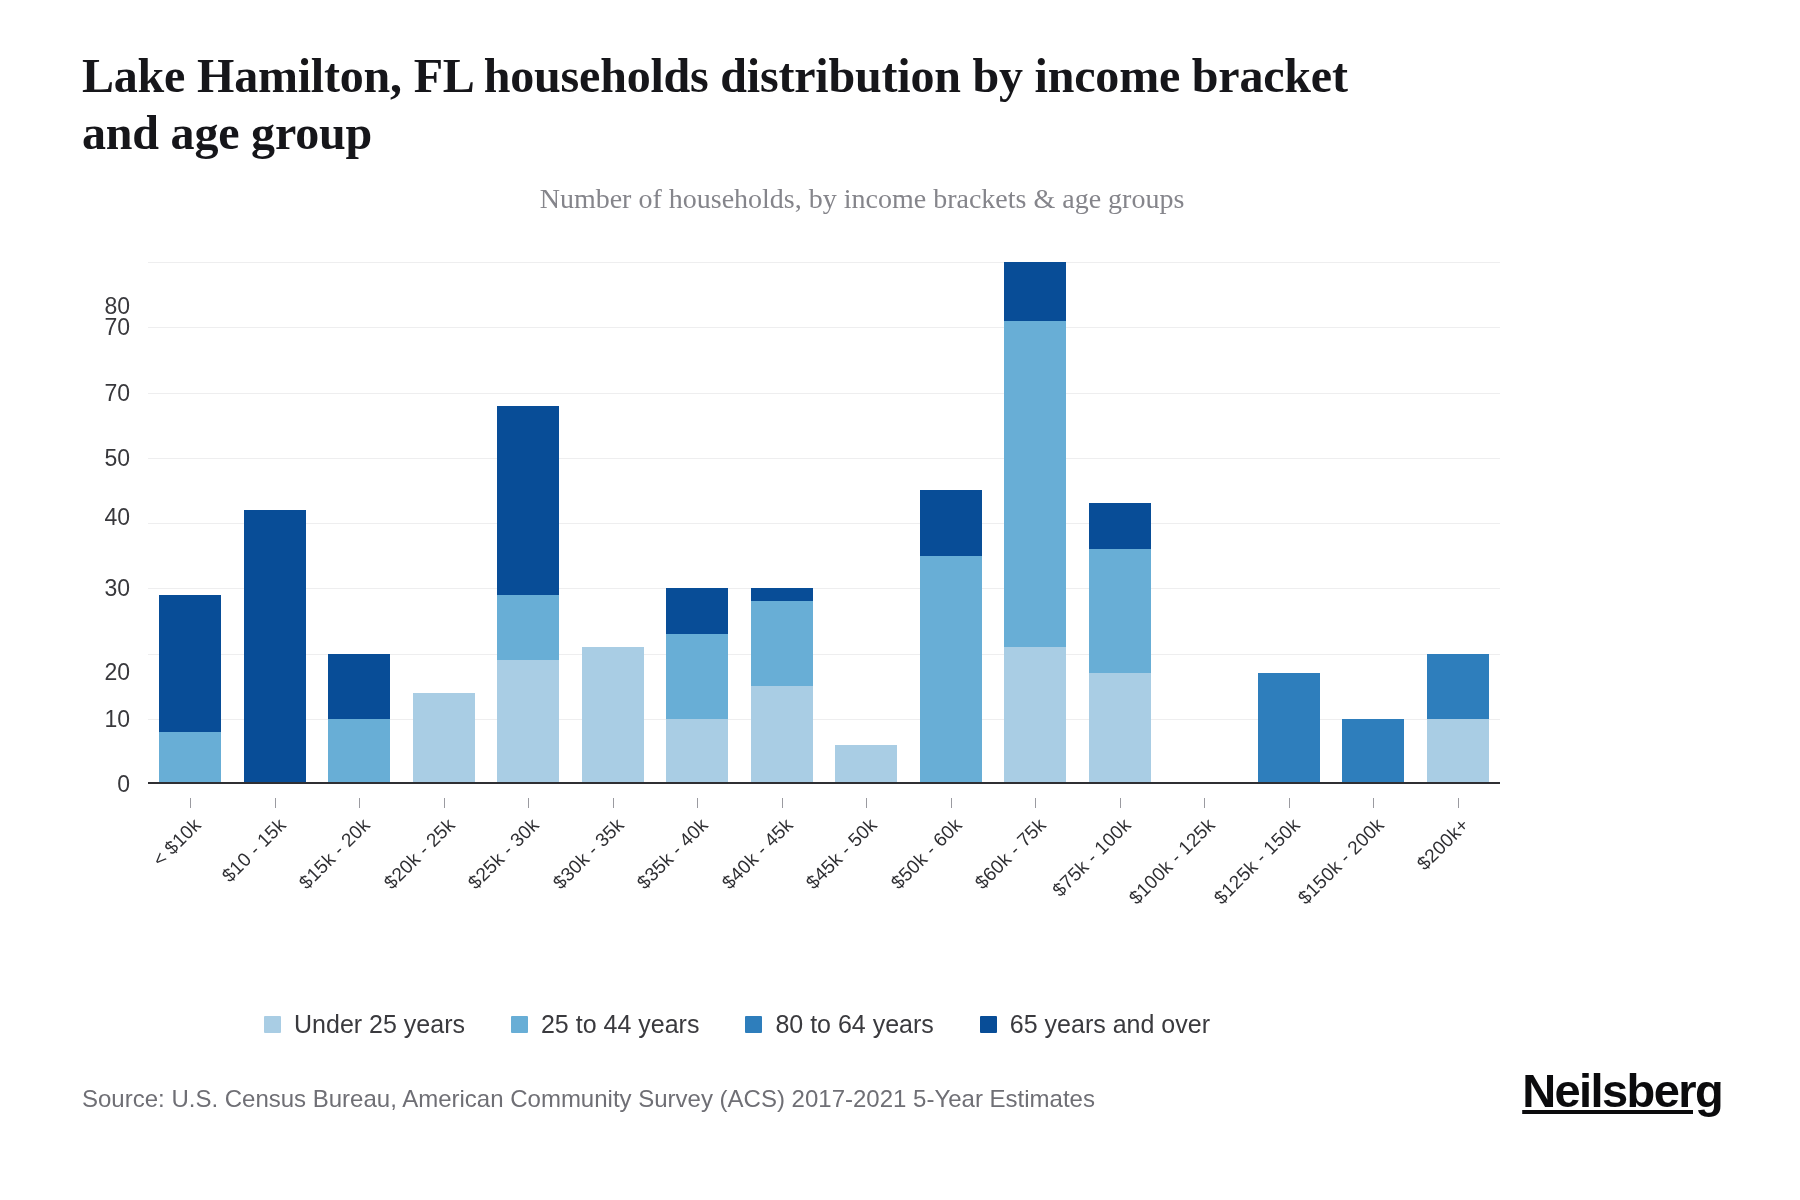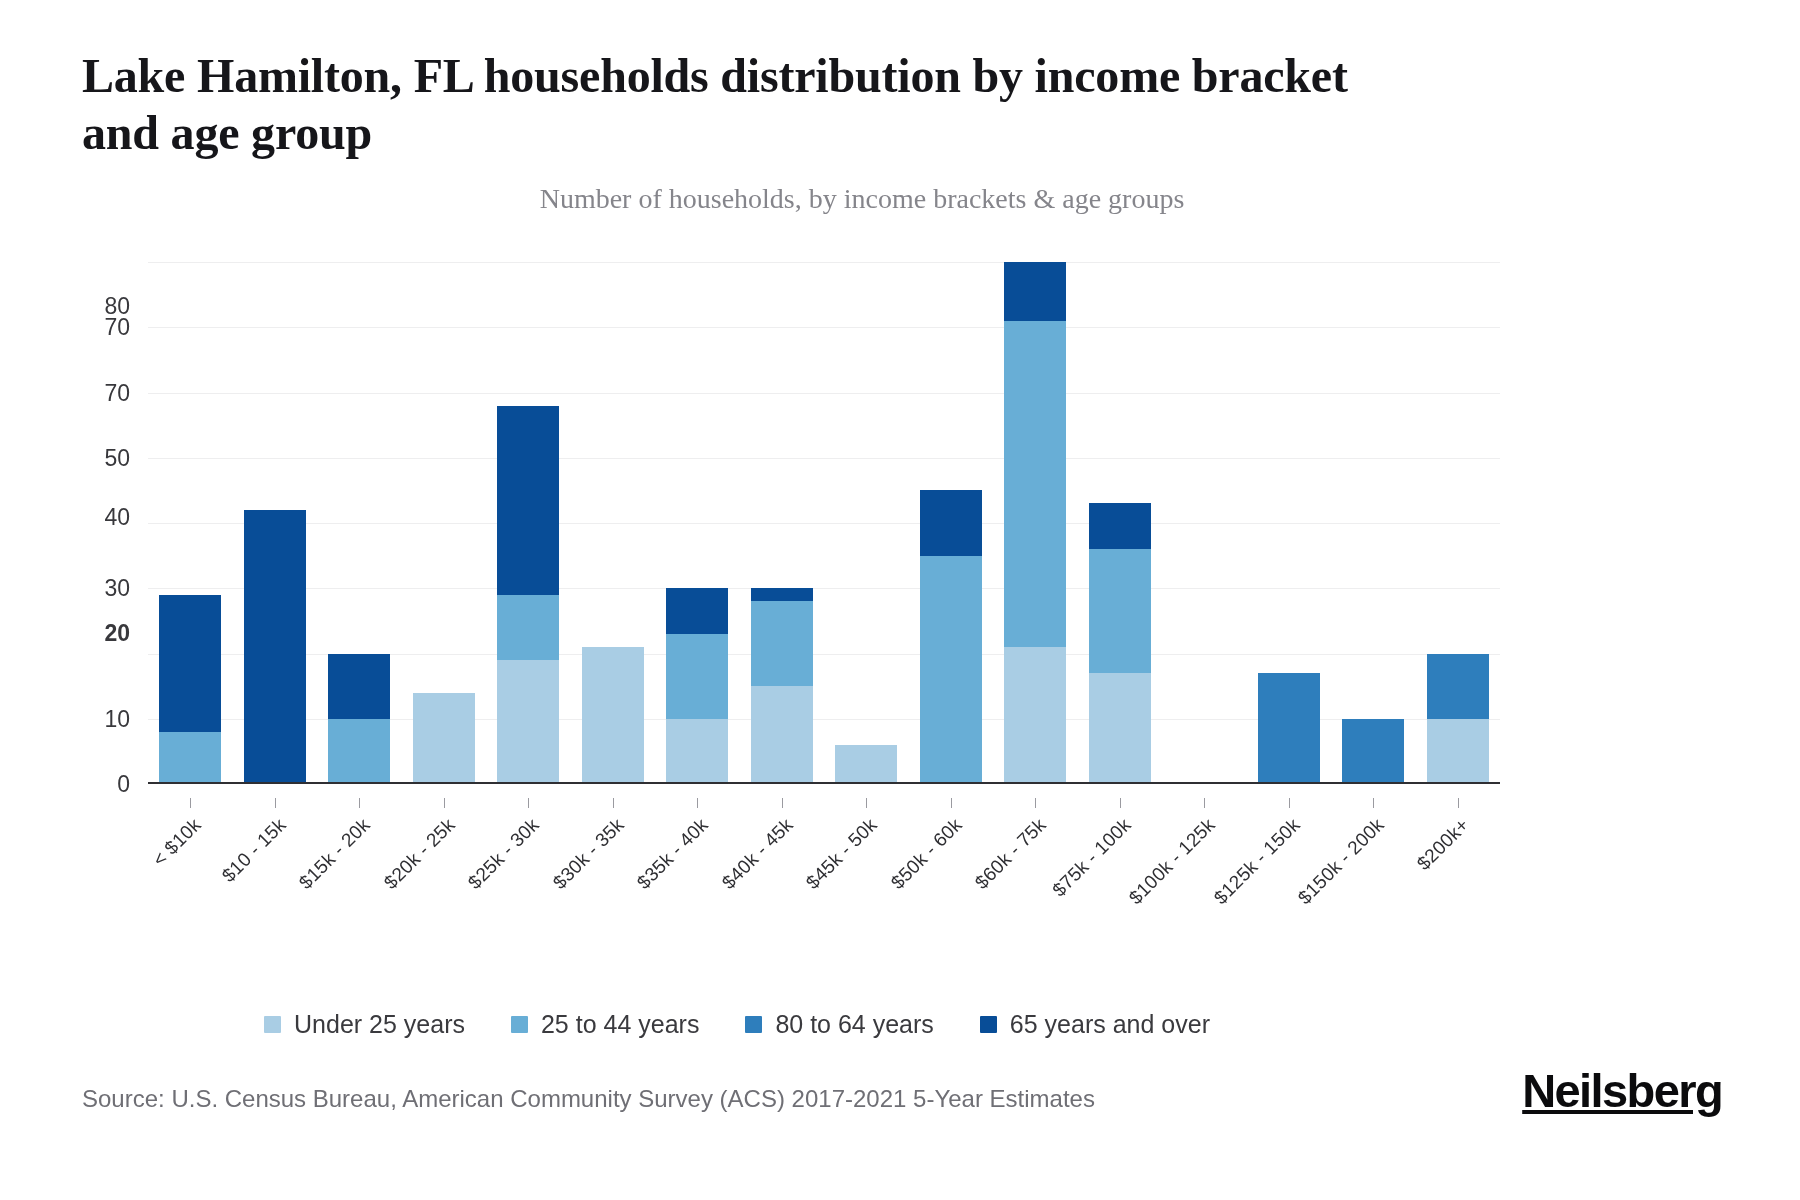--- a/index.html
+++ b/index.html
@@ -220,21 +220,21 @@
 
   <div class="header">
     <h1 class="chart-title">Lake Hamilton, FL households distribution by income bracket and age group</h1>
     <p class="chart-subtitle">Number of households, by income brackets &amp; age groups</p>
   </div>
 
   <div class="plot-wrap">
     <div class="ylabels" id="ylabels">
         <div class="ylabel" style="top: 522px;">0</div>
         <div class="ylabel" style="top: 456.75px;">10</div>
-        <div class="ylabel" style="top: 371px; font-weight: bold;">20</div>
+        <div class="ylabel" style="top: 410px;">20</div>
         <div class="ylabel" style="top: 326.25px;">30</div>
         <div class="ylabel" style="top: 255px;">40</div>
         <div class="ylabel" style="top: 195.75px;">50</div>
         <div class="ylabel" style="top: 130.5px;">70</div>
         <div class="ylabel" style="top: 65.25px;">70</div>
         <div class="ylabel" style="top: 12px; margin-top: 32px;">80</div>
       </div>
     <div class="plot">
       <div class="gridlines" id="gridlines">
           <div class="gridline" style="top: 456.75px;"></div>

